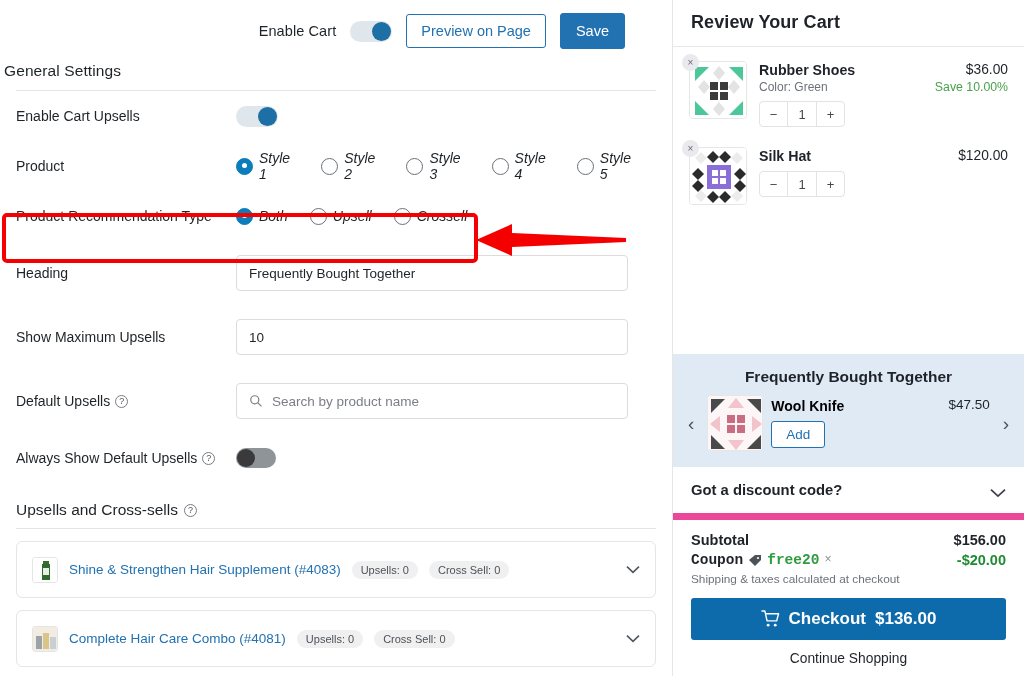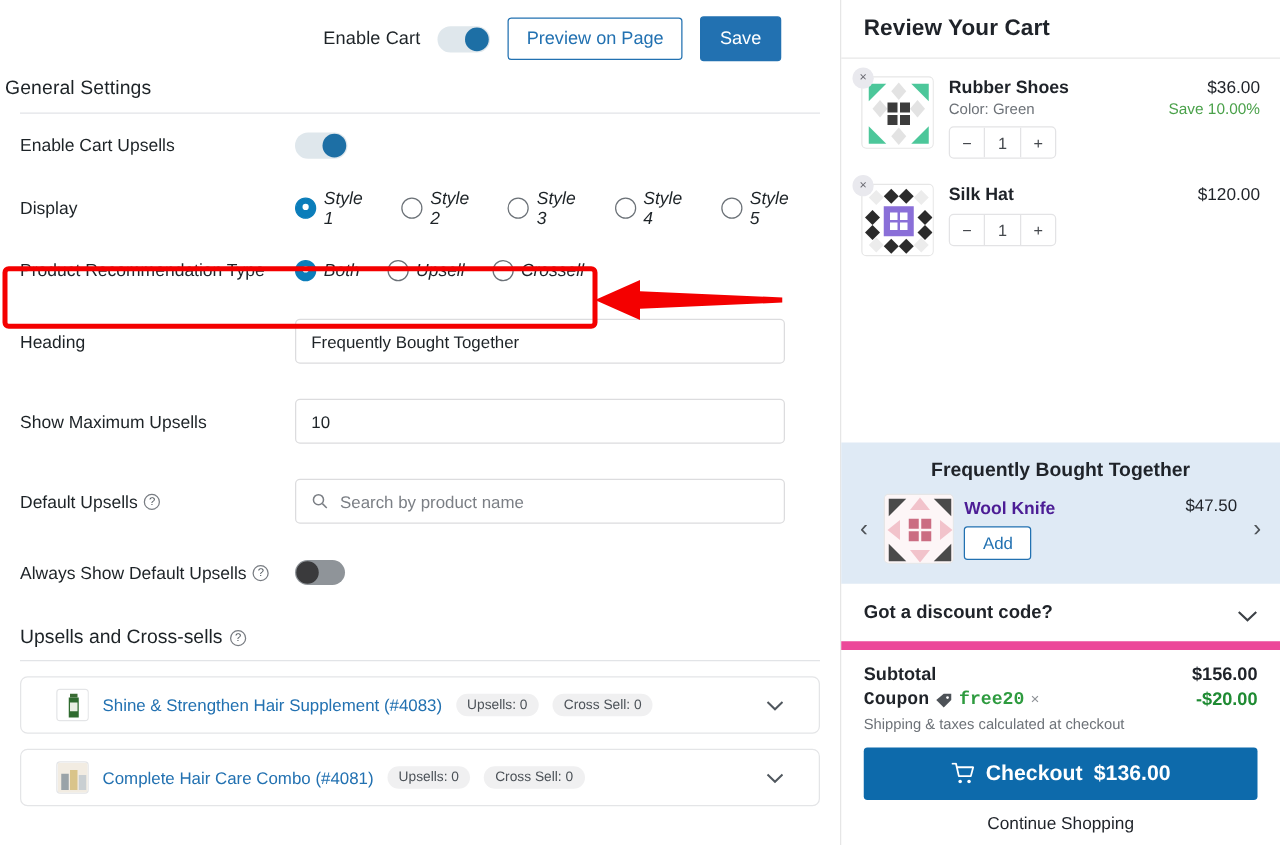--- a/index.html
+++ b/index.html
@@ -85,21 +85,21 @@
   .field.placeholder-field { color: #7b7f85; gap: 9px; }
   .srch-ico { width: 14px; height: 14px; flex: none; }
 
   .sub-head {
     font-size: 15.5px; color: #1d2327; padding: 18px 16px 9px 16px;
     display: flex; align-items: center; gap: 6px;
   }
 
   .prod-card {
     margin: 12px 16px 0 16px; border: 1px solid #e4e5e7; border-radius: 6px;
-    height: 46px; display: flex; align-items: center; padding: 0 28px; gap: 11px;
+    height: 57px; display: flex; align-items: center; padding: 0 15px; gap: 11px;
     background: #fff;
   }
   .prod-thumb {
     width: 26px; height: 26px; border: 1px solid #e4e5e7; border-radius: 3px;
     flex: none; overflow: hidden; position: relative; background: #fff;
   }
   .prod-name { font-size: 13.5px; color: #2271b1; }
   .chip {
     font-size: 11px; color: #4c5258; background: #f0f0f1;
     border-radius: 10px; padding: 3px 9px; white-space: nowrap;
@@ -165,21 +165,21 @@
     text-align: center; font-size: 15.5px; font-weight: 700; color: #1f2329;
     margin-bottom: 9px;
   }
   .fbt-row { display: flex; align-items: center; gap: 8px; }
   .fbt-nav { font-size: 19px; color: #4d5257; cursor: pointer; padding: 0 5px; flex: none; line-height: 1; }
   .fbt-thumb {
     width: 56px; height: 56px; border: 1px solid #e6e6e6; border-radius: 4px;
     background: #fff; overflow: hidden; flex: none;
   }
   .fbt-mid { flex: 1; min-width: 0; }
-  .fbt-name { font-size: 14px; font-weight: 700; color: #4c1d95; }
+  .fbt-name { font-size: 14px; font-weight: 700; color: #000000; }
   .fbt-add {
     margin-top: 7px; border: 1px solid #2271b1; color: #2271b1; background: #fff;
     border-radius: 3px; font-size: 13.5px; padding: 5px 14px; cursor: pointer;
     font-family: inherit;
   }
   .fbt-price { font-size: 13.5px; color: #1f2329; flex: none; align-self: flex-start; padding-top: 2px; }
 
   .discount-row {
     display: flex; align-items: flex-end; justify-content: space-between;
     padding: 15px 18px; border-bottom: 7px solid #ec4899; cursor: pointer;
@@ -227,21 +227,21 @@
     <div class="hr"></div>
 
     <div class="row">
       <div class="label">Enable Cart Upsells</div>
       <div class="toggle on">
           <span class="knob"></span>
         </div>
     </div>
 
     <div class="row">
-      <div class="label">Display</div>
+      <div class="label">Product</div>
       <div class="radio-group">
         <label class="radio-item">
             <span class="radio checked"></span>
             <span class="radio-label">Style 1</span>
           </label>
         <label class="radio-item">
             <span class="radio"></span>
             <span class="radio-label">Style 2</span>
           </label>
         <label class="radio-item">

